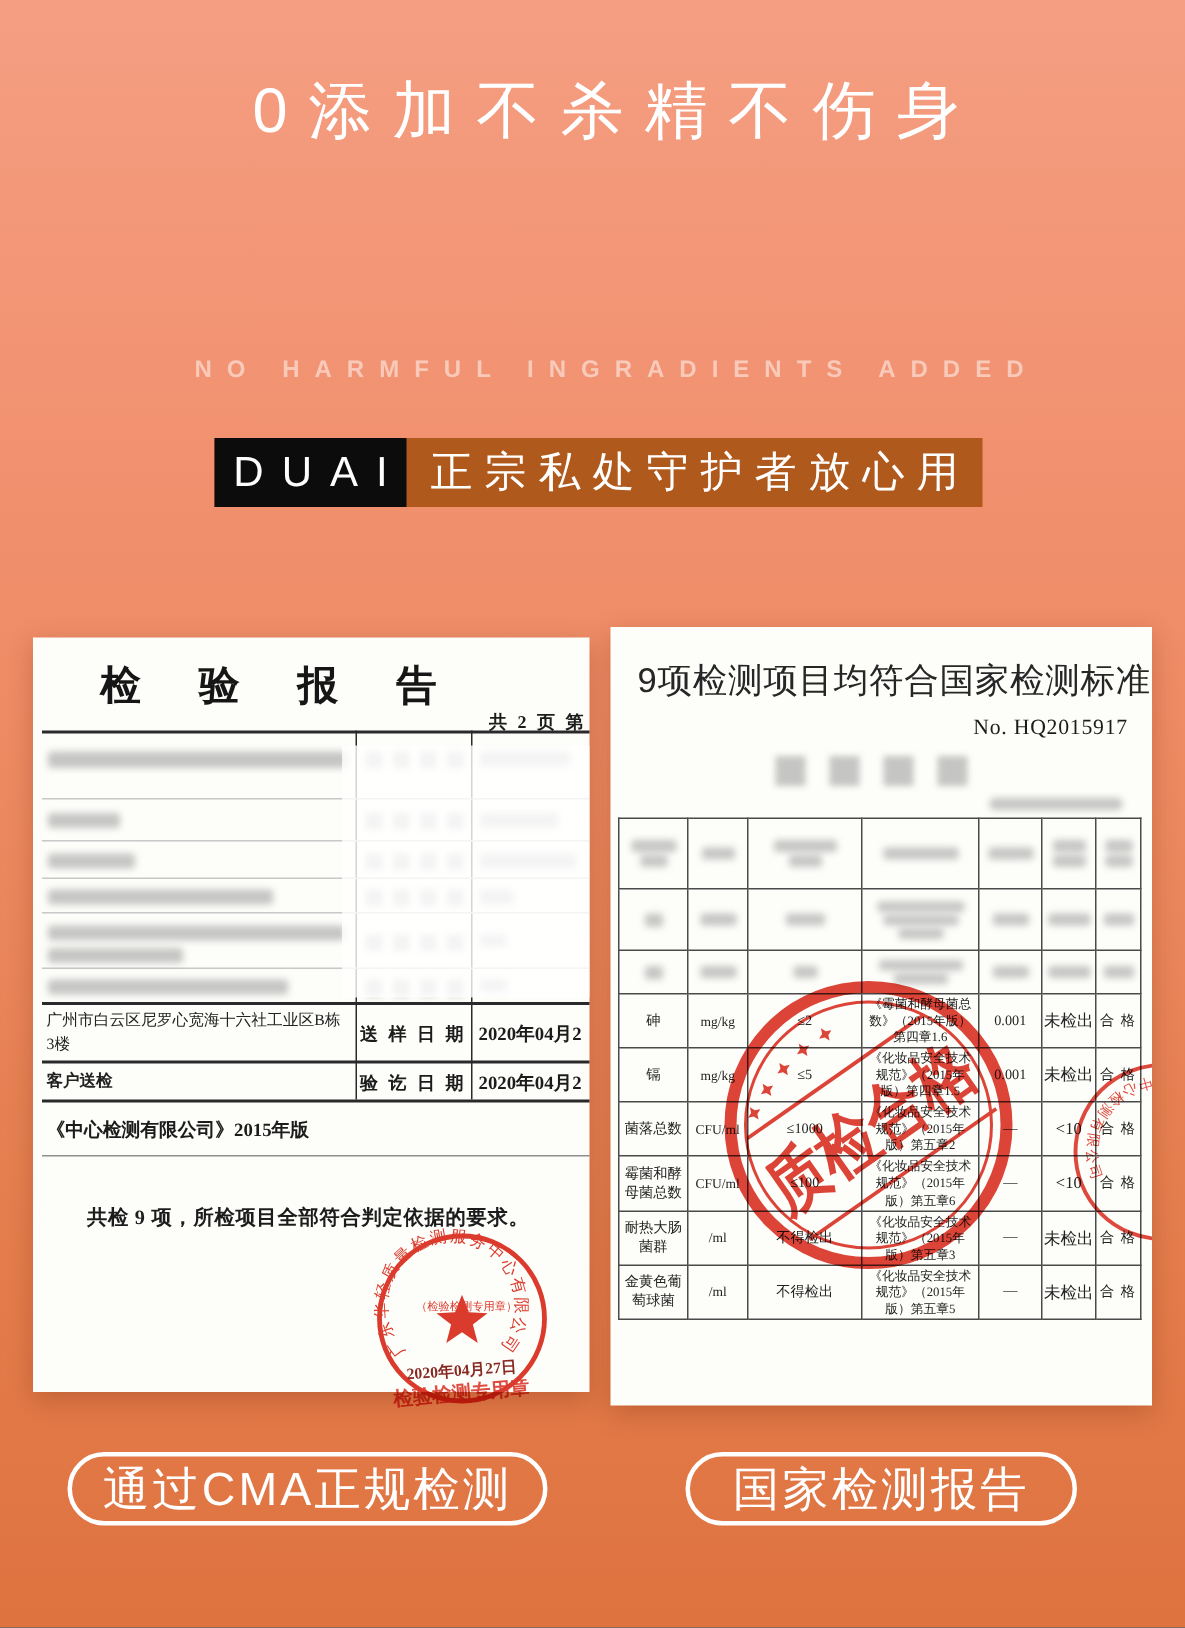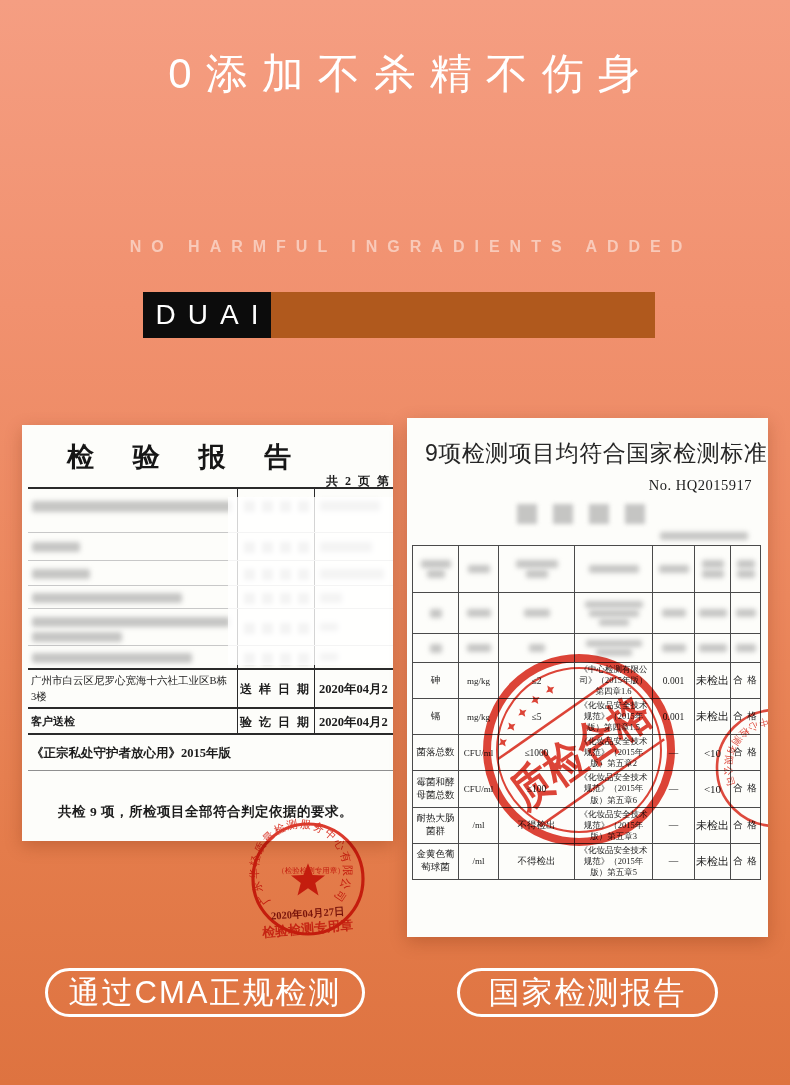--- a/index.html
+++ b/index.html
@@ -14,21 +14,21 @@
     text-shadow:0 8px 12px rgba(178,73,30,.55),0 0 24px rgba(255,255,255,.25);}
   .subtitle{position:absolute;top:238px;left:0;right:0;text-align:center;
     font-size:16px;font-weight:600;letter-spacing:10px;color:rgba(255,255,255,.5);}
   .badge{position:absolute;top:292px;left:143px;width:512px;height:46px;display:flex;}
   .badge-brand{display:flex;align-items:center;justify-content:center;
     width:128px;font-size:28px;letter-spacing:12px;padding-left:12px;color:#fff;box-sizing:border-box;}
   .badge-claim{flex:1;display:flex;align-items:center;justify-content:center;
     font-size:28px;letter-spacing:8px;padding-left:8px;color:#fff;}
   
   .card{position:absolute;background:#fdfdfa;box-shadow:0 5px 16px rgba(110,40,10,.28);}
-  .card.left{left:22px;top:425px;width:371px;height:416px;}
+  .card.left{left:22px;top:425px;width:371px;height:503px;}
   .card.right{left:407px;top:418px;width:361px;height:519px;overflow:hidden;}
   .doc{font-family:"Liberation Serif","DejaVu Serif",serif;color:#1c1c1c;}
   .abs{position:absolute;}
   
   .hline{position:absolute;background:#2a2a2a;height:2px;}
   .hline.light{background:#c8c8c8;height:1px;}
   .vline{position:absolute;background:#2a2a2a;width:1px;}
   
   .blur-bar{background:#8e8e8e;opacity:.5;filter:blur(2.5px);border-radius:2px;}
   .blur-sq{width:11px;height:11px;background:#8e8e8e;opacity:.5;filter:blur(2px);}
@@ -72,20 +72,21 @@
 </style>
 </head>
 <body>
 
 <div class="page">
 
   <div class="tagline">0添加不杀精不伤身</div>
   <div class="subtitle">NO HARMFUL INGRADIENTS ADDED</div>
   <div class="badge" style="background:#b0591d;">
     <div class="badge-brand" style="background:#0c0c0c;">DUAI</div>
+    <div class="badge-claim">正宗私处守护者放心用</div>
   </div>
 
   <div class="card left doc">
     <div class="lr-title">检 验 报 告</div>
     <div class="lr-pagenote">共 2 页  第</div>
 
     <div class="hline" style="top:62px;left:6px;width:365px;"></div>
     <div class="vline" style="top:62px;left:215px;height:246px;"></div>
     <div class="vline" style="top:62px;left:292px;height:246px;"></div>
     <div class="hline light" style="top:107px;left:6px;width:365px;"></div>
@@ -148,21 +149,21 @@
     <div class="hline" style="top:243px;left:6px;width:365px;height:1.5px;"></div>
     <div class="cell-label" style="top:248px;left:9px;width:200px;">广州市白云区尼罗心宽海十六社工业区B栋3楼</div>
     <div class="cell-field" style="top:256px;left:215px;width:77px;">送 样 日 期</div>
     <div class="cell-value" style="top:256px;left:297px;width:74px;">2020年04月2</div>
     <div class="hline" style="top:282px;left:6px;width:365px;height:1.5px;"></div>
     <div class="cell-label" style="top:288px;left:9px;width:200px;font-weight:700;font-size:11px;">客户送检</div>
     <div class="cell-field" style="top:289px;left:215px;width:77px;">验 讫 日 期</div>
     <div class="cell-value" style="top:289px;left:297px;width:74px;">2020年04月2</div>
     <div class="hline" style="top:308px;left:6px;width:365px;height:1.5px;"></div>
 
-    <div class="lr-standard" style="top:320px;left:9px;">《正宗私处守护者放心用》2015年版</div>
+    <div class="lr-standard" style="top:320px;left:9px;">《中心检测有限公司》2015年版</div>
     <div class="hline light" style="top:345px;left:6px;width:365px;background:#8f8f8f;"></div>
     <div class="lr-conclusion" style="top:378px;left:36px;">共检 9 项，所检项目全部符合判定依据的要求。</div>
 
     <svg class="stamp" style="left:222px;top:392px;opacity:.92;" width="128" height="128" viewBox="0 0 128 128">
       <circle cx="64" cy="62" r="55" fill="none" stroke="#da2a1c" stroke-width="3.2"></circle>
       <defs>
           <path id="ringL" d="M 26.4,84 A 43,43 0 1 1 26.5,84.1"></path>
         </defs>
       <text font-family="Liberation Serif,serif" font-size="11" fill="#da2a1c" letter-spacing="1.5">
         <textPath href="#ringL">广东华轻质量检测服务中心有限公司</textPath>
@@ -271,21 +272,21 @@
                 <div class="blur-bar bb" style="width:28px;height:8px;"></div>
               </td>
             <td>
                 <div class="blur-bar bb" style="width:20px;height:8px;"></div>
               </td>
           </tr>
         <tr>
               <td class="c0">砷</td>
               <td class="c1">mg/kg</td>
               <td class="c2">≤2</td>
-              <td class="c3">《中心检测有限公司》（2015年版）第四章1.6</td>
+              <td class="c3">《霉菌和酵母菌总数》（2015年版）第四章1.6</td>
               <td class="c4">0.001</td>
               <td class="c5">未检出</td>
               <td class="c6">合 格</td>
             </tr>
             <tr>
               <td class="c0">镉</td>
               <td class="c1">mg/kg</td>
               <td class="c2">≤5</td>
               <td class="c3">《化妆品安全技术规范》（2015年版）第四章1.5</td>
               <td class="c4">0.001</td>

